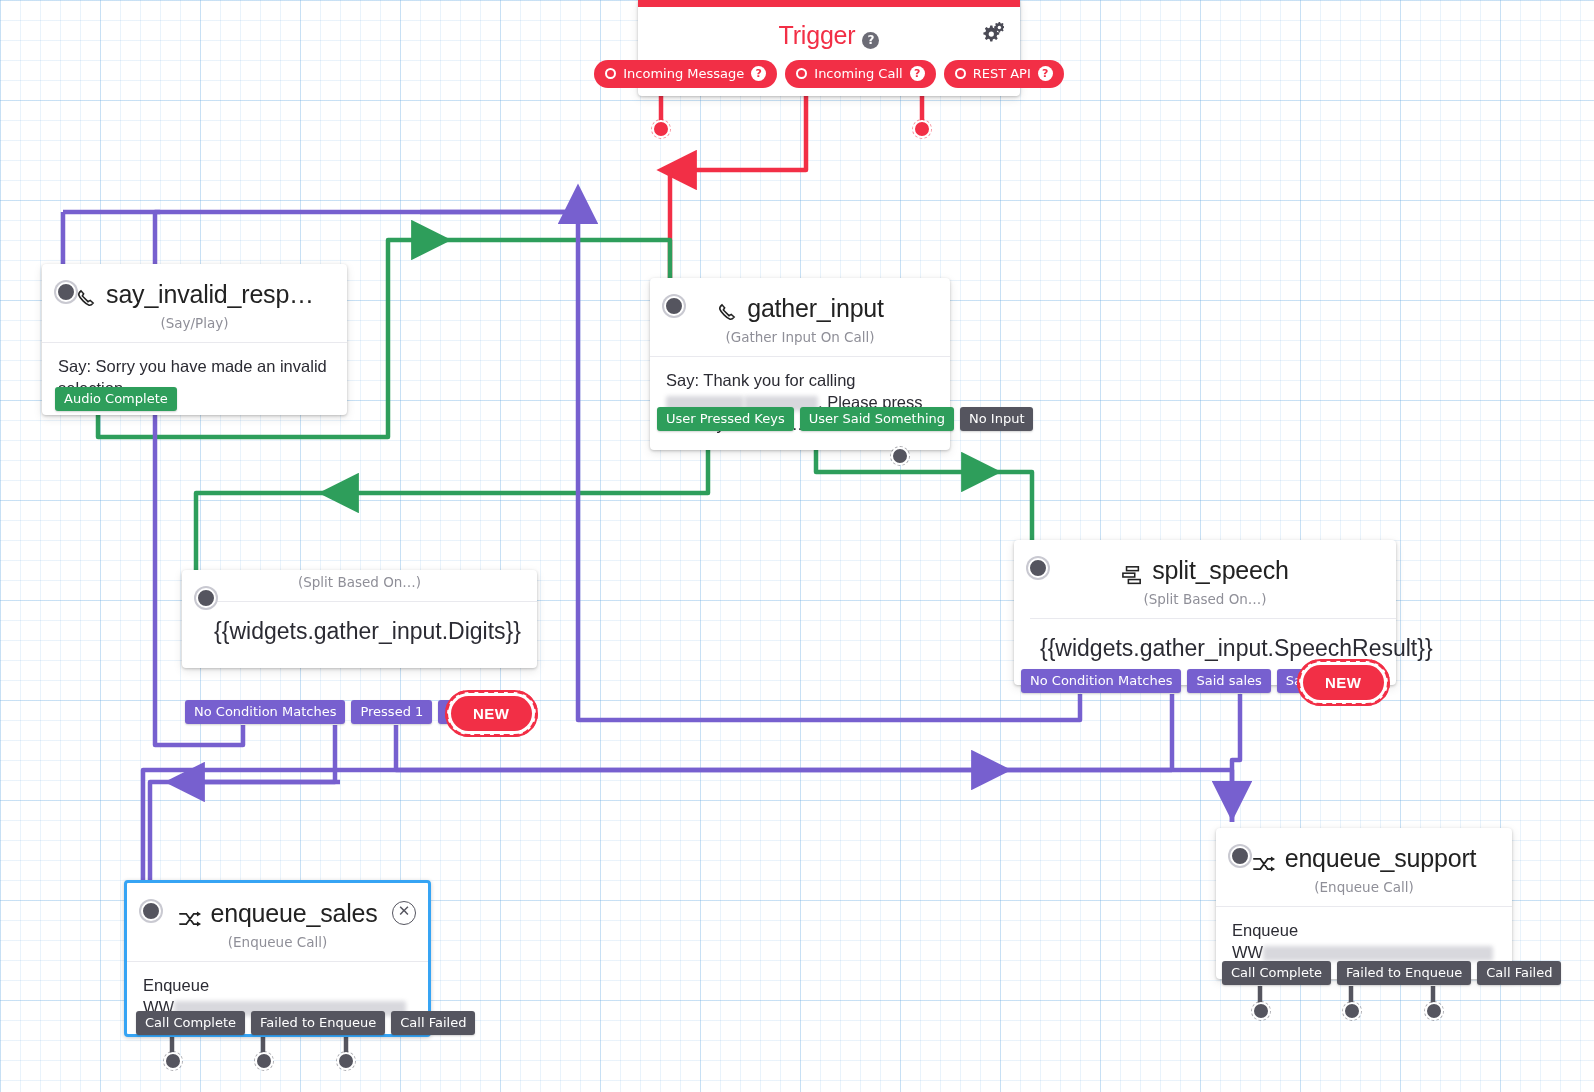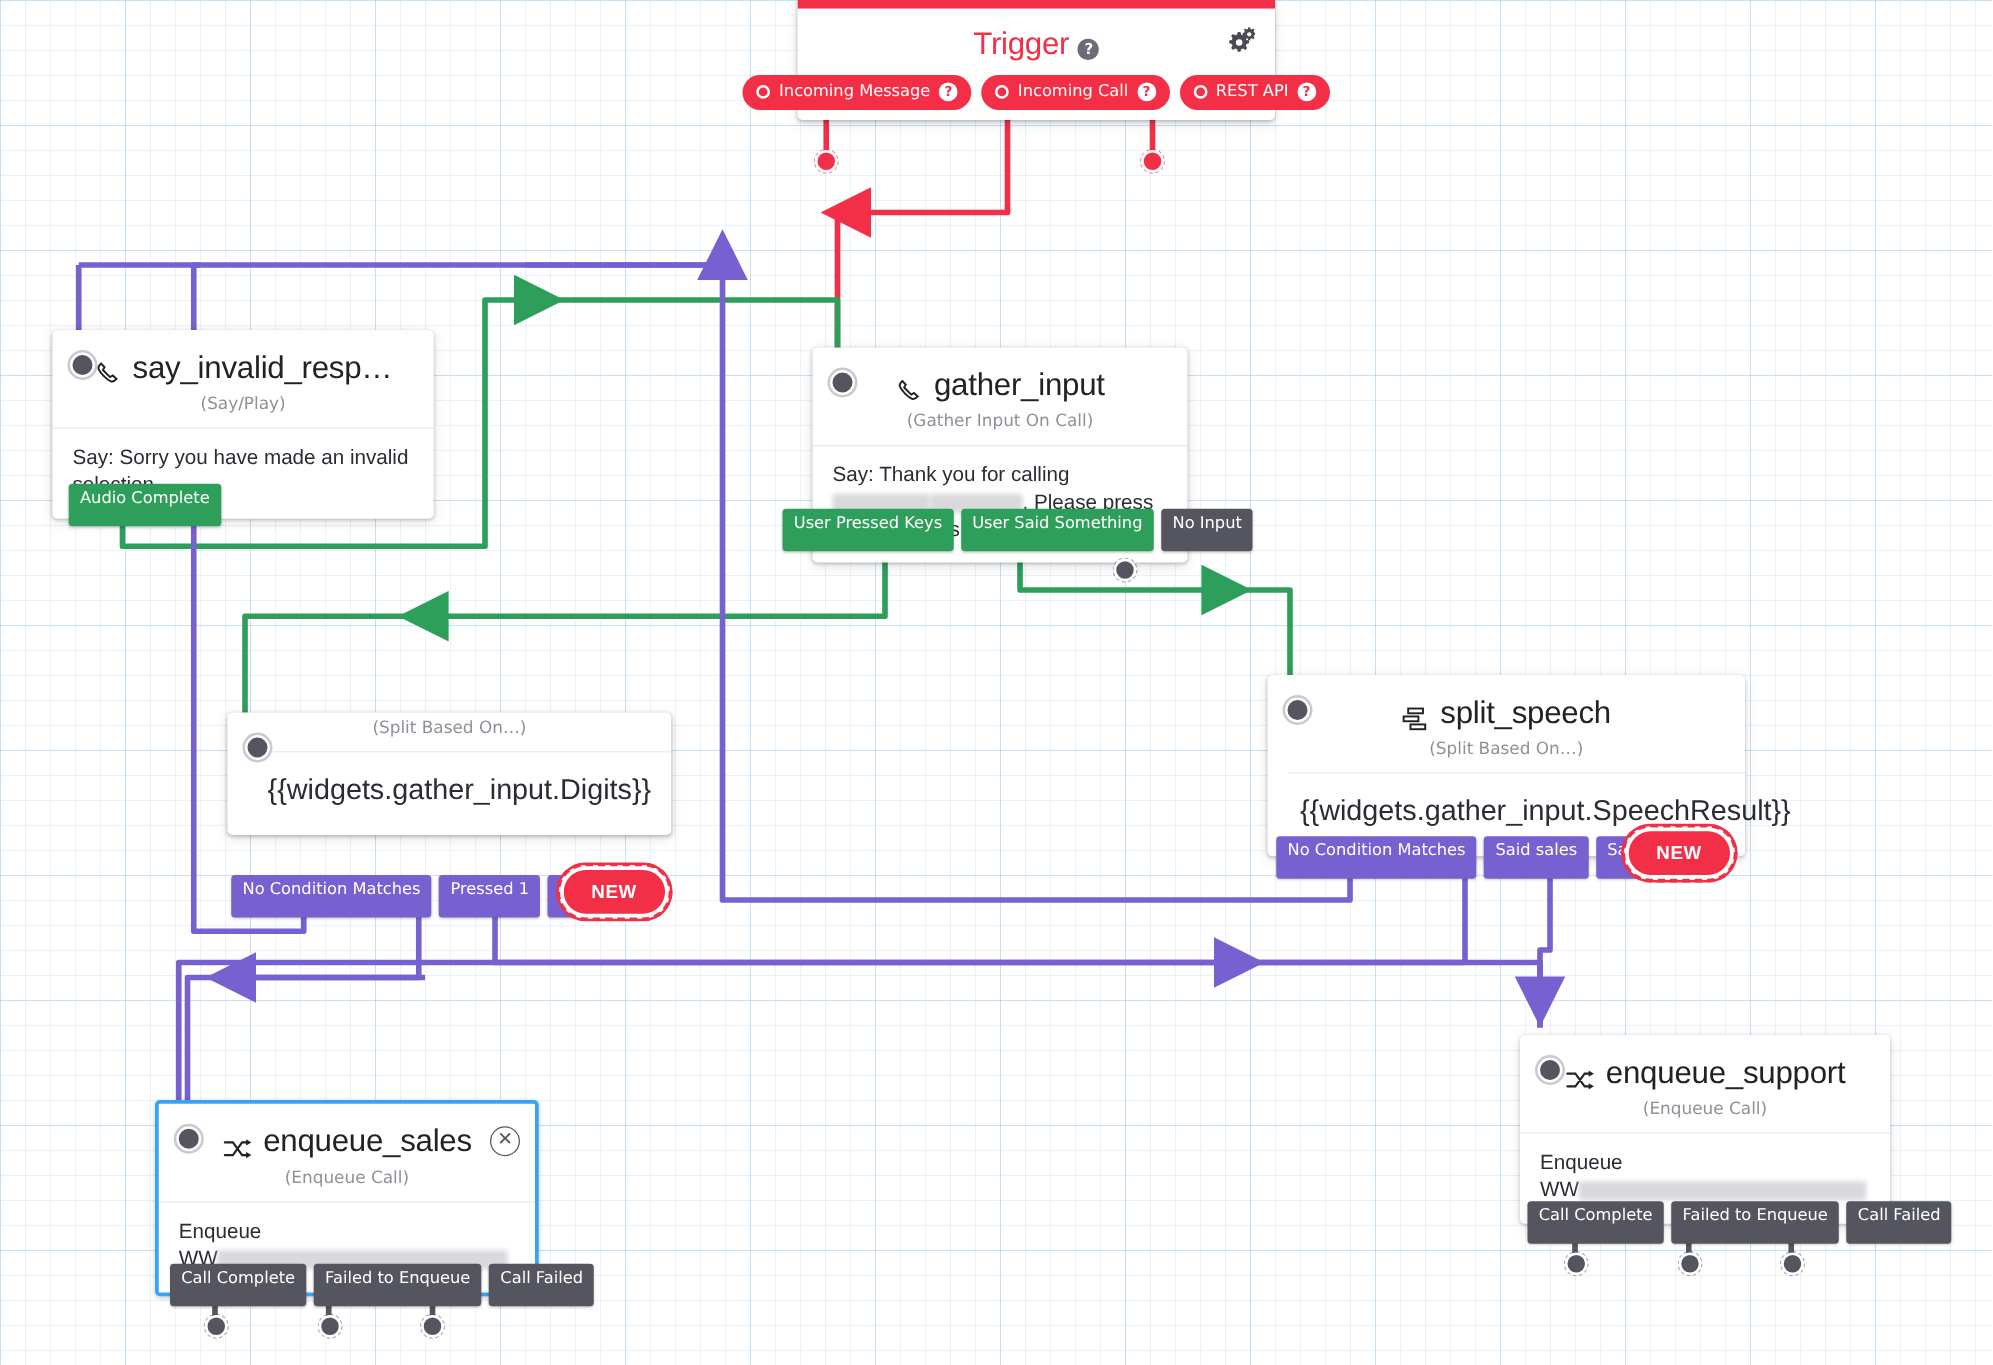--- a/index.html
+++ b/index.html
@@ -62,21 +62,21 @@
     border: 1.6px solid #55555f; color:#55555f;
     font-size: 15px; line-height: 19px; text-align:center;
     font-family:"DejaVu Sans", sans-serif;
   }
   .redact { display:inline-block; background:#d8d8dd; border-radius:2px; vertical-align:middle;
             filter: blur(2.2px); height: 15px; }
 
   
   .pills { position:absolute; display:flex; gap: 6px; }
   .pill {
-    color:#fff; font-size: 13px; padding: 5px 9px 16px 9px;
+    color:#fff; font-size: 13px; padding: 5px 9px 6px 9px;
     border-radius: 3px; white-space: nowrap; line-height: 1;
     font-family:"DejaVu Sans", sans-serif;
     box-shadow: 0 1px 2px rgba(0,0,0,0.18);
   }
   .pill.green { background:#2e9e5b; }
   .pill.gray  { background:#55555f; }
   .pill.purple{ background:#7760cf; }
 
   .newbadge {
     position:absolute; background:#f22f46; color:#fff;
@@ -262,21 +262,21 @@
             <path fill="none" stroke="#222" stroke-width="1.7" stroke-linecap="round" d="M6.5,4.2 C4.8,5.6 3.6,7.4 4.3,9.1 C5.6,12.4 11.5,18.4 14.9,19.7 C16.6,20.4 18.4,19.2 19.8,17.5 L16.6,14.6 L14.2,16.0 L8.0,9.8 L9.4,7.4 Z"></path>
           </svg>
       </span>
       <span>gather_input</span>
     </div>
     <div class="node-sub">(Gather Input On Call)</div>
     <div class="node-body">
       <span>Say: Thank you for calling </span><span class="redact" style="width:78px;"></span><span class="redact" style="width:74px;"></span><span>. Please press 1 or say sales for…</span>
     </div>
   </div>
-  <div class="pills" style="left:626px; top:407px;">
+  <div class="pills" style="left:657px; top:407px;">
     <div class="pill green">User Pressed Keys</div>
     <div class="pill green">User Said Something</div>
     <div class="pill gray">No Input</div>
   </div>
   <div class="endp gray" style="left:891px; top:447px;"></div>
 
   <div class="node" style="left:182px; top:570px; width:355px;">
     <div class="dot-in"></div>
     <div class="node-sub">(Split Based On…)</div>
     <div class="node-body center">{{widgets.gather_input.Digits}}</div>

